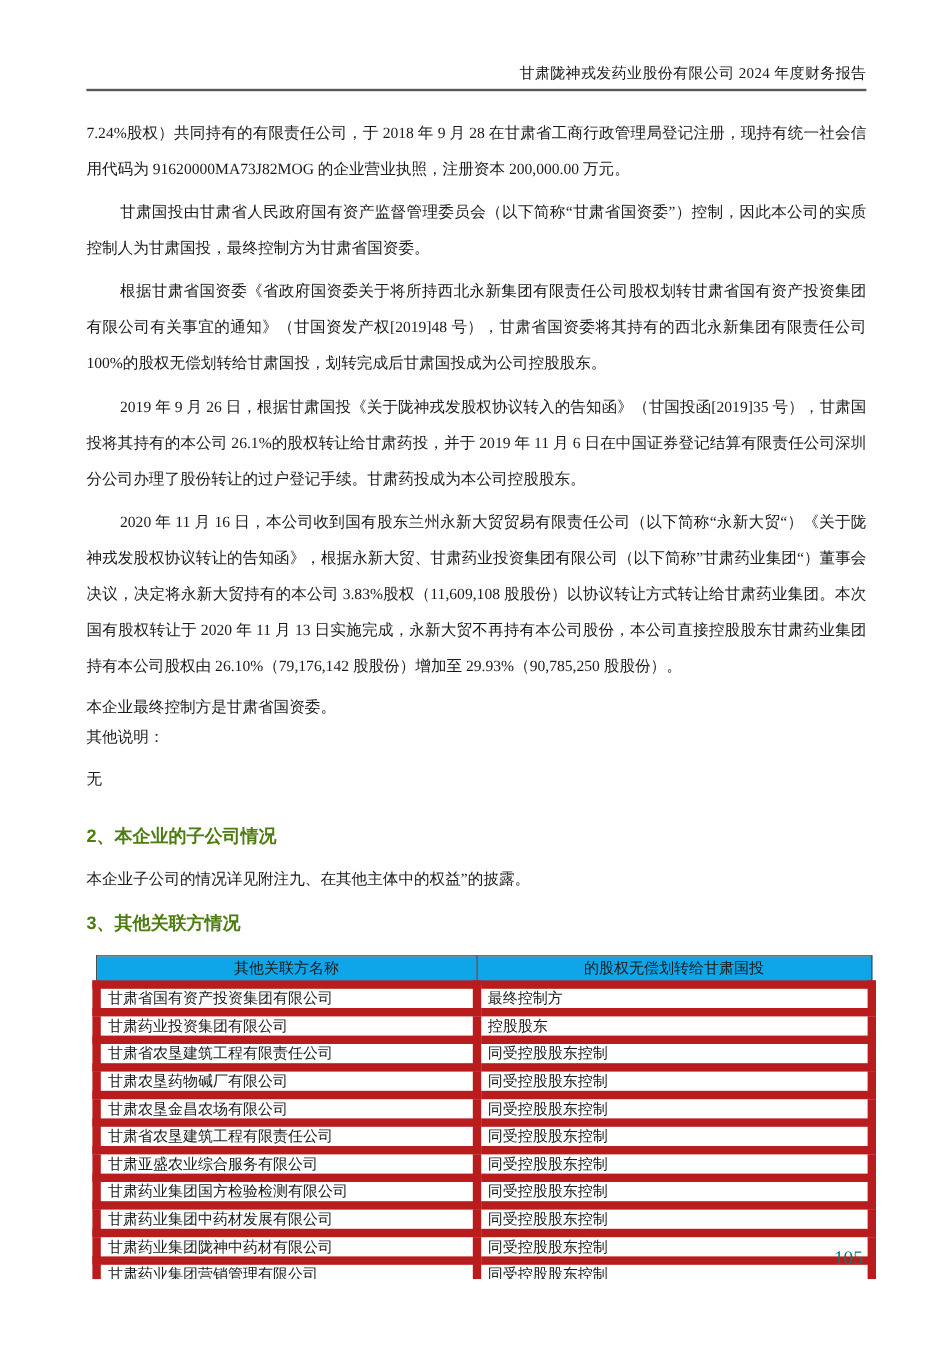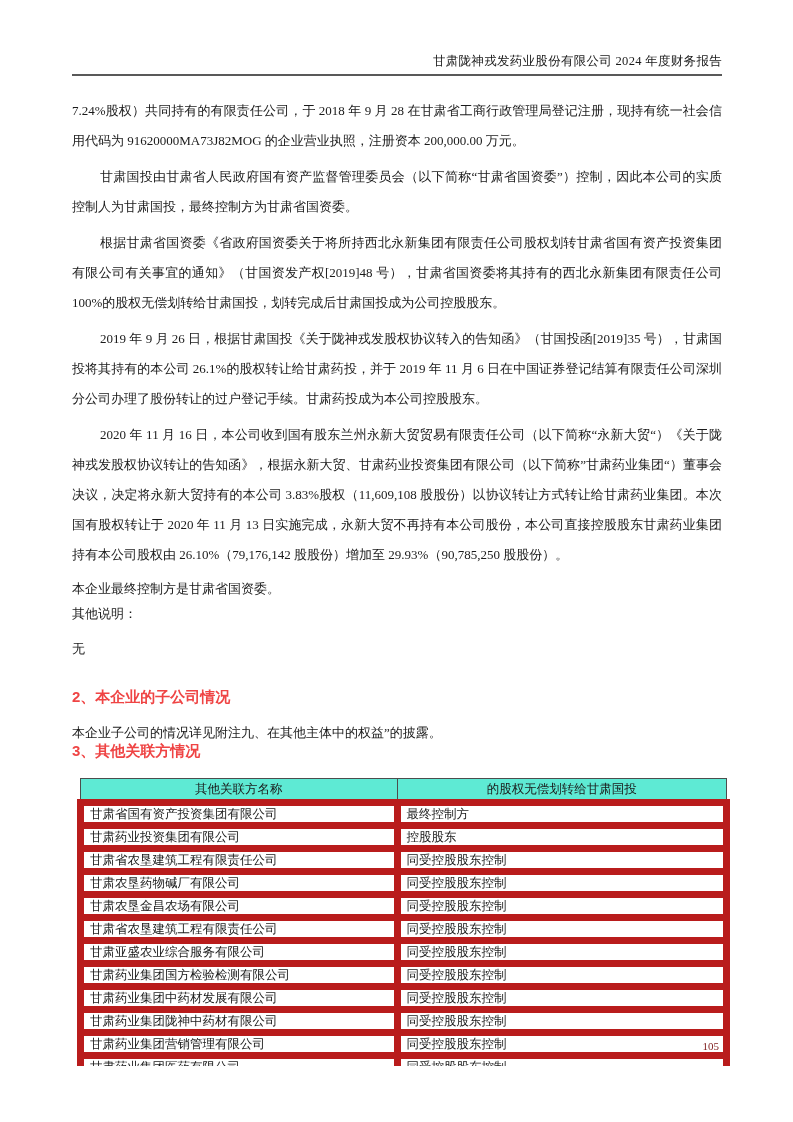--- a/index.html
+++ b/index.html
@@ -39,38 +39,38 @@
     font-size: 13px;
     line-height: 25px;
     margin: 0;
   }
   .note-line.spaced { margin-top: 10px; }
   .sec-heading {
     font-family: "Liberation Sans", "DejaVu Sans", sans-serif;
     font-weight: bold;
     font-size: 15px;
     margin: 0;
-    color: #ef4444;
+    color: #4d7c0f;
   }
   .sec-heading.h2 { margin-top: 27px; }
-  .sec-heading.h3 { }
+  .sec-heading.h3 { margin-top: 18px; }
   .sec-text {
     font-size: 13px;
     line-height: 18px;
     margin: 17px 0 0 0;
   }
   .rel-table {
     border-collapse: collapse;
     width: 653px;
     margin-top: 17px;
     margin-left: 5px;
     table-layout: fixed;
   }
   .rel-table th {
-    background: #5eead4;
+    background: #0ea5e9;
     font-weight: normal;
     text-align: center;
     font-size: 12.5px;
     border: 1px solid #4d4d4d;
     padding: 3px 4px;
     line-height: 14px;
   }
   .rel-table td {
     font-size: 12.5px;
     border: 7px solid #b91c1c;
@@ -79,22 +79,22 @@
     text-align: left;
     white-space: nowrap;
     overflow: hidden;
   }
   .col-name { width: 49%; }
   .col-rel  { width: 51%; }
   .page-number {
     position: absolute;
     top: 1040px;
     right: 74px;
-    font-size: 11px;
-    color: #7f1d1d;
+    font-size: 16px;
+    color: #0f766e;
   }
 </style>
 </head>
 <body>
 
 <div class="page">
   <div class="content">
 
     <div class="doc-header">甘肃陇神戎发药业股份有限公司 2024 年度财务报告</div>
 

